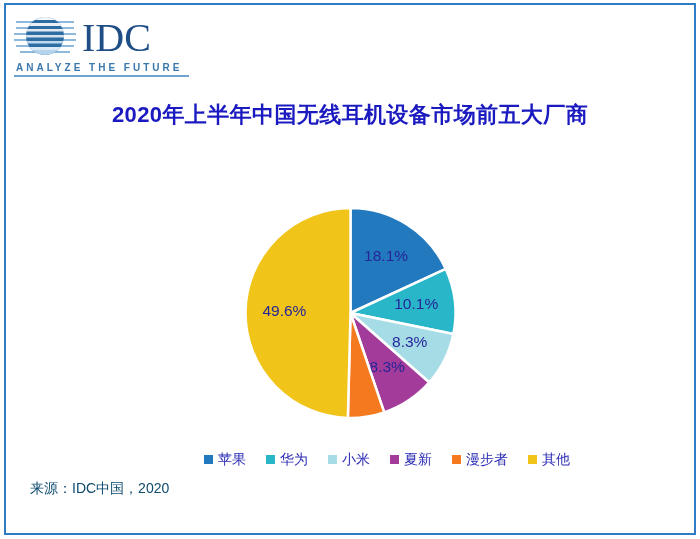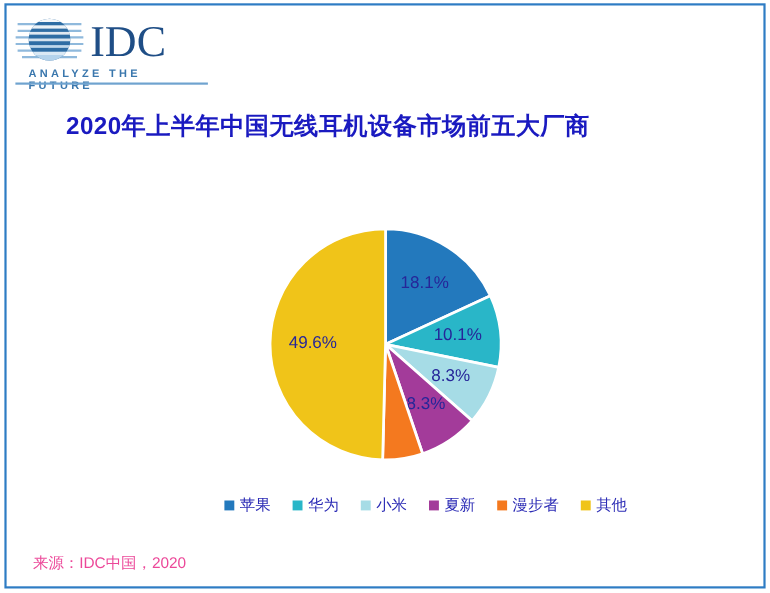--- a/index.html
+++ b/index.html
@@ -52,21 +52,21 @@
     font-family: "Liberation Serif", "DejaVu Serif", serif;
     font-size: 40px;
     line-height: 40px;
     color: #1f4e86;
     letter-spacing: 0px;
     margin-left: 6px;
     margin-top: 1px;
   }
   .logo-tag {
     position: absolute;
-    left: 12px;
+    left: 2px;
     top: 48px;
     font-size: 10px;
     letter-spacing: 3.0px;
     color: #3a77ad;
     font-weight: bold;
   }
   .logo-underline {
     position: absolute;
     left: 0px;
     top: 61px;
@@ -74,21 +74,21 @@
     height: 2px;
     background: #6fa3cf;
   }
 
   
   .chart-title {
     position: absolute;
     left: 60px;
     top: 99px;
     width: 580px;
-    text-align: left;
+    text-align: center;
     color: #1a1ac0;
     font-size: 22px;
     font-weight: bold;
     line-height: 31px;
     letter-spacing: 0.4px;
   }
 
   
   .pie-wrap {
     position: absolute;
@@ -133,22 +133,22 @@
   .legend-text {
     color: #2b2bb5;
     font-size: 14px;
     line-height: 14px;
   }
 
   
   .source {
     position: absolute;
     left: 30px;
-    top: 503px;
-    color: #ec4899;
+    top: 480px;
+    color: #0c4a6e;
     font-size: 14px;
   }
 </style>
 </head>
 <body>
 
 <div class="slide">
 
   <div class="slide-frame"></div>
 

